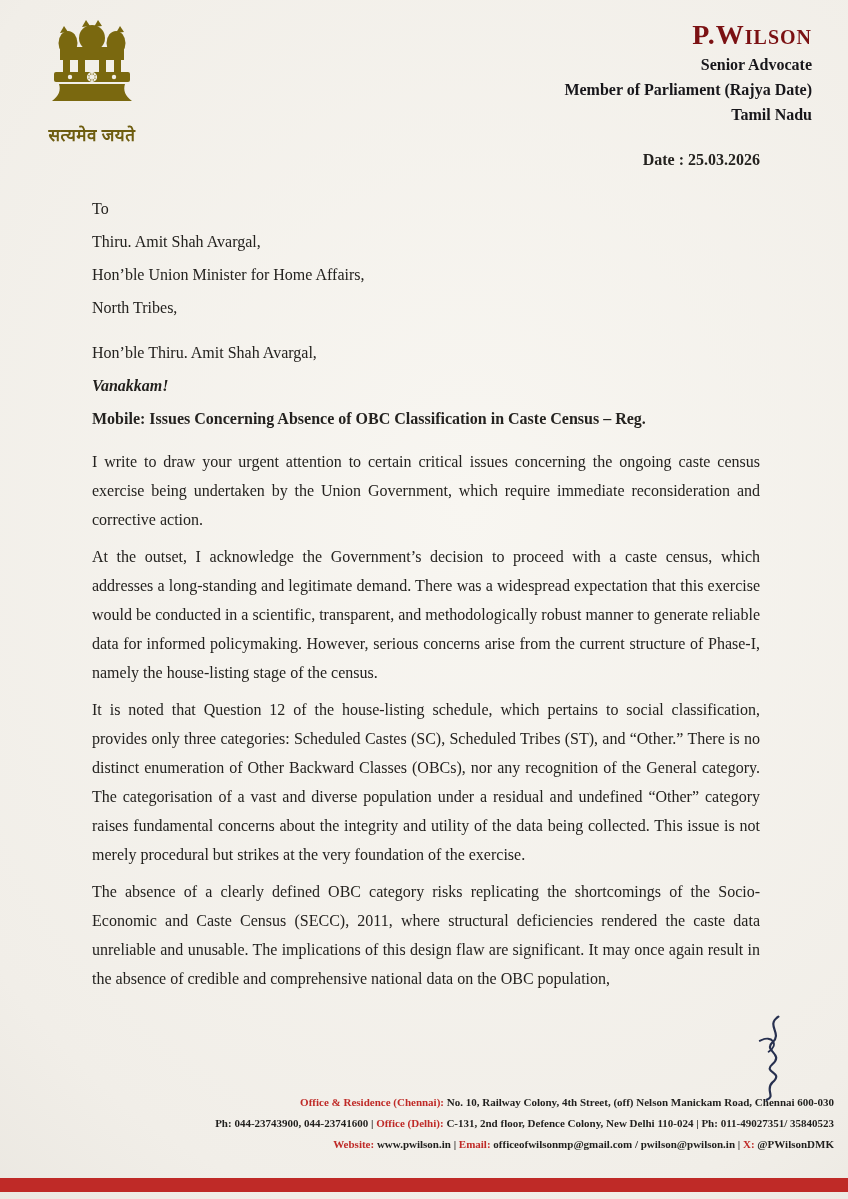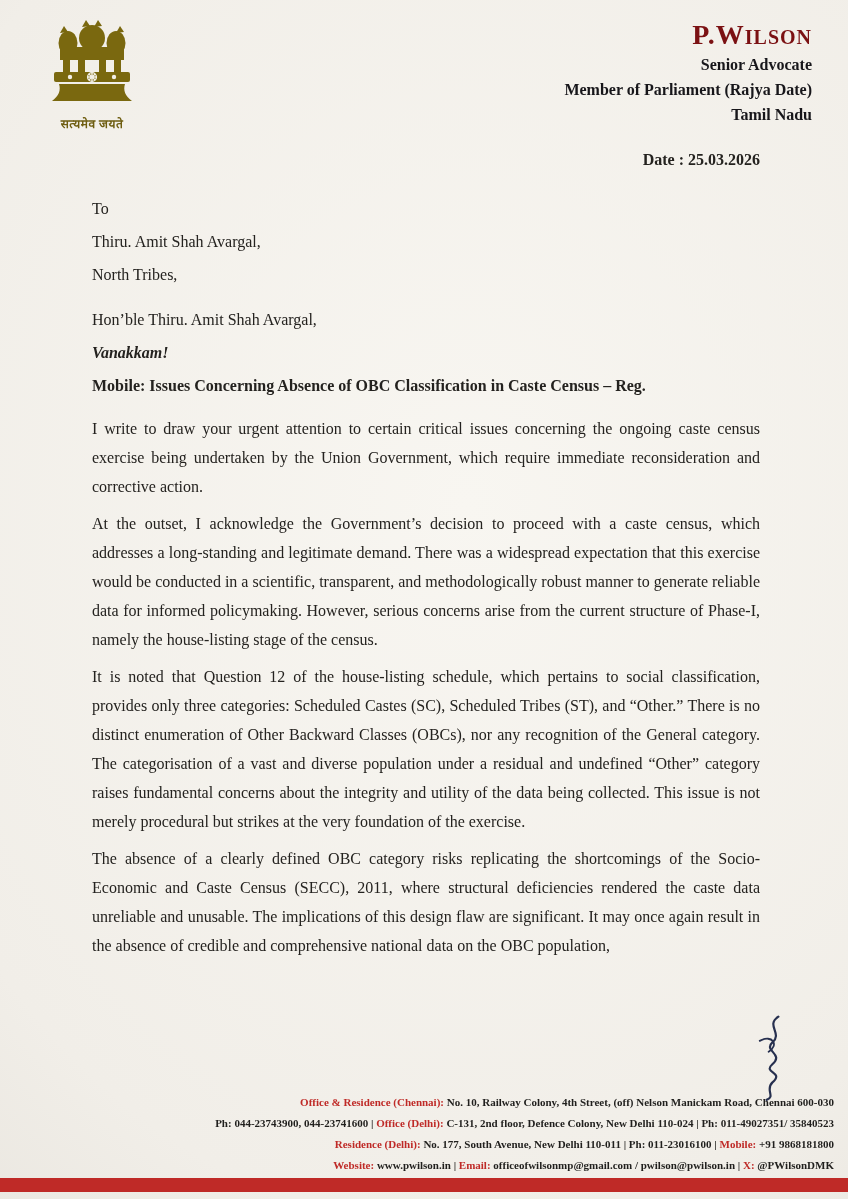--- a/index.html
+++ b/index.html
@@ -11,21 +11,21 @@
   }
   .page {
     position: relative; width: 848px; height: 1199px; overflow: hidden;
     background: radial-gradient(130% 110% at 55% 42%, #f8f6f1 0%, #f1eee8 55%, #ddd9d1 100%);
     color: #24221f;
   }
 
   
   .emblem { position: absolute; left: 40px; top: 16px; width: 104px; text-align: center; }
   .emblem svg { display: block; margin: 0 auto; }
-  .motto { font-size: 12px; font-weight: bold; color: #6e5d10; margin-top: 3px; letter-spacing: .5px; }
+  .motto { font-size: 17px; font-weight: bold; color: #6e5d10; margin-top: 11px; letter-spacing: .5px; }
 
   .sender-block { position: absolute; top: 20px; right: 36px; text-align: right; }
   .sender-name {
     font-size: 28px; line-height: 1.05; font-weight: bold; color: #7b1113;
     font-variant: small-caps; letter-spacing: 1px;
   }
   .sender-line { font-size: 16px; font-weight: bold; margin-top: 7px; color: #17161a; }
   .date-line { margin-top: 27px; margin-right: 52px; font-size: 16px; font-weight: bold; }
 
   
@@ -88,39 +88,39 @@
     <div class="sender-name">P.Wilson</div>
     <div class="sender-line">Senior Advocate</div>
     <div class="sender-line">Member of Parliament (Rajya Date)</div>
     <div class="sender-line">Tamil Nadu</div>
     <div class="date-line">Date : 25.03.2026</div>
   </div>
 
   <div class="letter-body">
     <div class="addr-line">To</div>
     <div class="addr-line">Thiru. Amit Shah Avargal,</div>
+    <div class="addr-line">Hon’ble Union Minister for Home Affairs,</div>
     <div class="addr-line">North Tribes,</div>
 
     <div class="salutation">Hon’ble Thiru. Amit Shah Avargal,</div>
     <div class="greeting">Vanakkam!</div>
     <div class="subject"><span>Mobile:</span><span> Issues Concerning Absence of OBC Classification in Caste Census – Reg.</span></div>
 
     <p class="para first">I write to draw your urgent attention to certain critical issues concerning the ongoing caste census exercise being undertaken by the Union Government, which require immediate reconsideration and corrective action.</p>
     <p class="para">At the outset, I acknowledge the Government’s decision to proceed with a caste census, which addresses a long-standing and legitimate demand. There was a widespread expectation that this exercise would be conducted in a scientific, transparent, and methodologically robust manner to generate reliable data for informed policymaking. However, serious concerns arise from the current structure of Phase-I, namely the house-listing stage of the census.</p>
     <p class="para">It is noted that Question 12 of the house-listing schedule, which pertains to social classification, provides only three categories: Scheduled Castes (SC), Scheduled Tribes (ST), and “Other.” There is no distinct enumeration of Other Backward Classes (OBCs), nor any recognition of the General category. The categorisation of a vast and diverse population under a residual and undefined “Other” category raises fundamental concerns about the integrity and utility of the data being collected. This issue is not merely procedural but strikes at the very foundation of the exercise.</p>
     <p class="para">The absence of a clearly defined OBC category risks replicating the shortcomings of the Socio-Economic and Caste Census (SECC), 2011, where structural deficiencies rendered the caste data unreliable and unusable. The implications of this design flaw are significant. It may once again result in the absence of credible and comprehensive national data on the OBC population,</p>
   </div>
 
   <svg class="signature" width="52" height="92" viewBox="0 0 52 92" aria-hidden="true">
     <path d="M30 4 C18 14 36 20 27 30 C18 40 40 40 29 52 C20 62 42 58 31 70 C24 78 36 84 27 88" fill="none" stroke="#27304f" stroke-width="2.2" stroke-linecap="round"></path>
     <path d="M14 30 C26 22 34 32 24 40" fill="none" stroke="#27304f" stroke-width="1.8" stroke-linecap="round"></path>
   </svg>
 
   <div class="footer">
     <div class="f-line"><span class="f-label">Office &amp; Residence (Chennai):</span><span> No. 10, Railway Colony, 4th Street, (off) Nelson Manickam Road, Chennai 600-030</span></div>
     <div class="f-line"><span>Ph: 044-23743900, 044-23741600 | </span><span class="f-label">Office (Delhi):</span><span> C-131, 2nd floor, Defence Colony, New Delhi 110-024 | Ph: 011-49027351/ 35840523</span></div>
-    <div class="f-line"><span class="f-label">Residence (Delhi):</span><span> No. 177, South Avenue, New Delhi 110-011 | Ph: 011-23016100 | </span><span class="f-label">Mobile:</span><span> +91 9868181800</span></div>
     <div class="f-line"><span class="f-label">Website:</span><span> www.pwilson.in | </span><span class="f-label">Email:</span><span> officeofwilsonmp@gmail.com / pwilson@pwilson.in | </span><span class="f-label">X:</span><span> @PWilsonDMK</span></div>
   </div>
 
   <div class="red-bar"></div>
 
 </div>
 
 </body></html>

